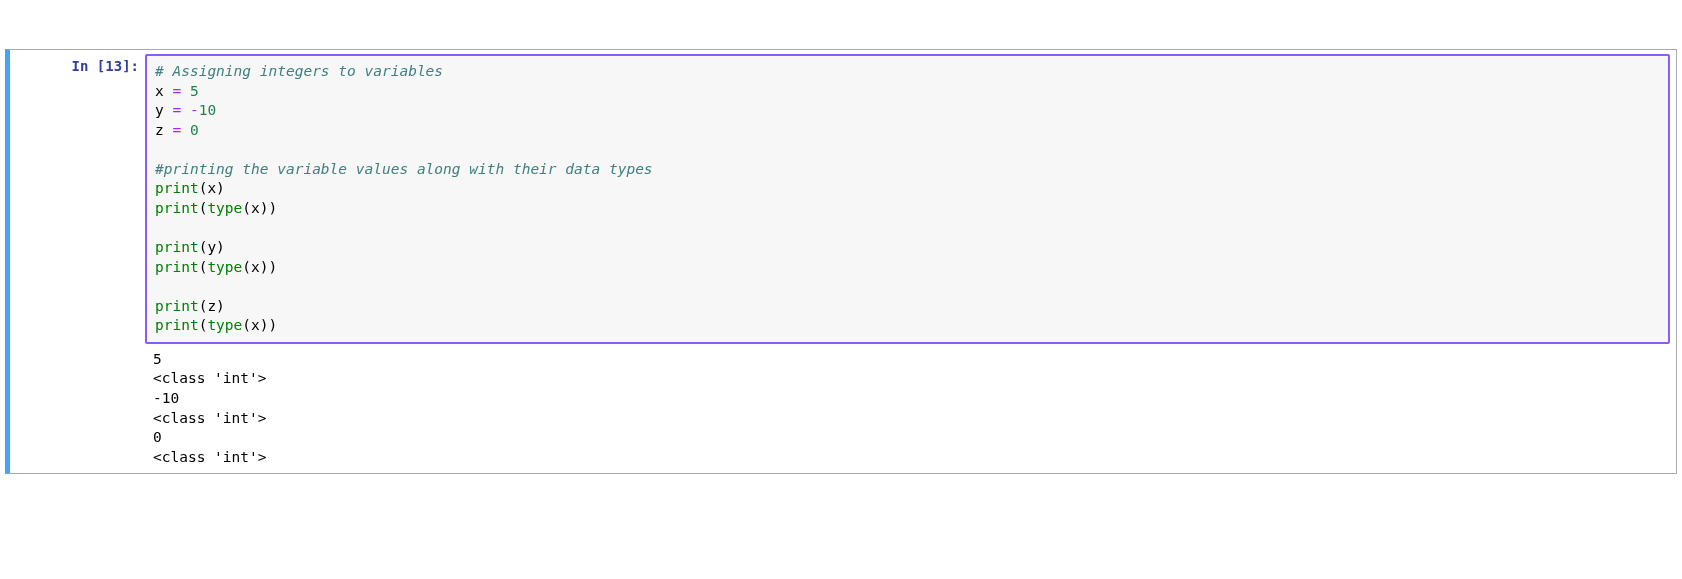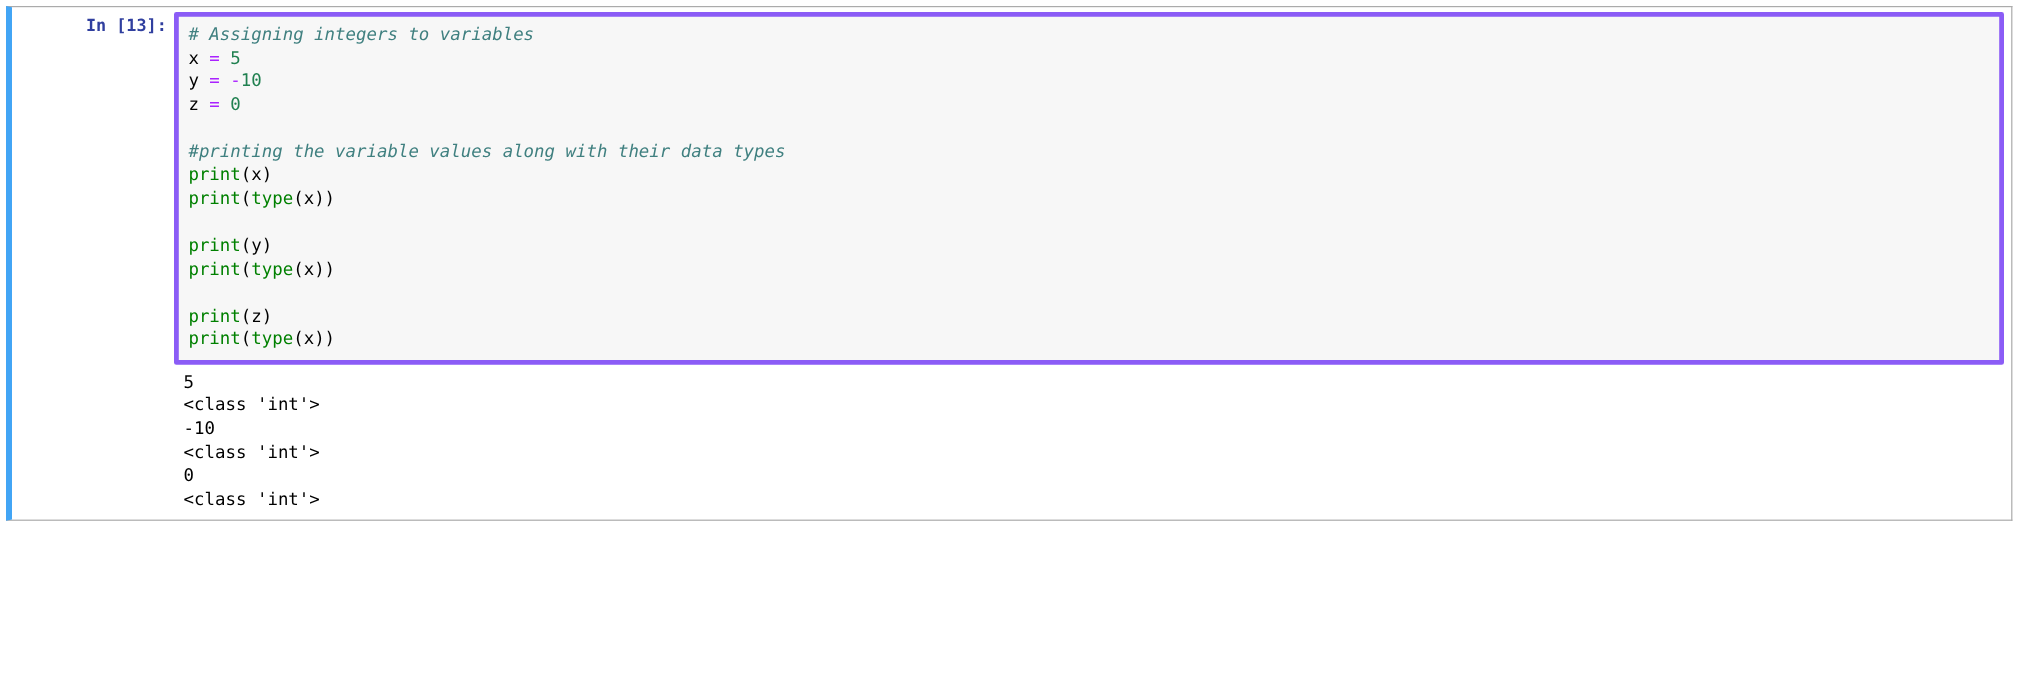--- a/index.html
+++ b/index.html
@@ -9,39 +9,40 @@
     background: #fff;
     font-family: "Helvetica Neue", Helvetica, Arial, sans-serif;
     font-size: 14px;
   }
   .cell {
     display: flex;
     border: 1px solid #ababab;
     border-left: 5px solid #42A5F5;
     padding: 0;
     width: 100%;
+    margin-top: 44px;
   }
   .prompt-col {
     width: 135px;
     min-width: 135px;
     padding: 8px 6px 4px 0;
     text-align: right;
     font-family: "SFMono-Regular", Menlo, Consolas, "DejaVu Sans Mono", monospace;
     font-size: 14px;
     line-height: 1.25;
   }
   .in-prompt { color: #303F9F; font-weight: bold; }
   .in-prompt .num { font-weight: bold; }
   .body-col {
     flex: 1;
     padding: 4px 6px 6px 0;
     min-width: 0;
   }
   .input-area {
-    border: 4px solid #8b5cf6;
+    border: 2px solid #8b5cf6;
     background: #f7f7f7;
     border-radius: 2px;
     padding: 6px 8px;
     font-family: "SFMono-Regular", Menlo, Consolas, "DejaVu Sans Mono", monospace;
     font-size: 14.5px;
     line-height: 1.35;
     white-space: pre;
     overflow-x: auto;
     color: #000;
   }

